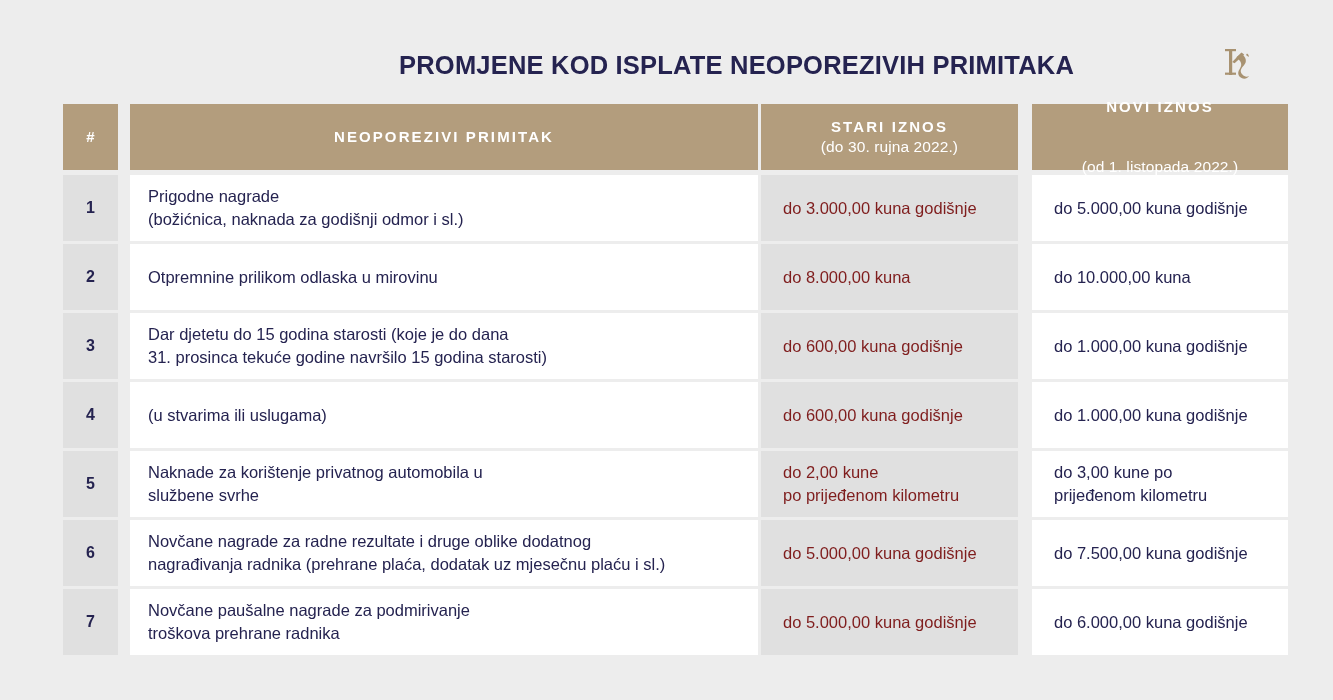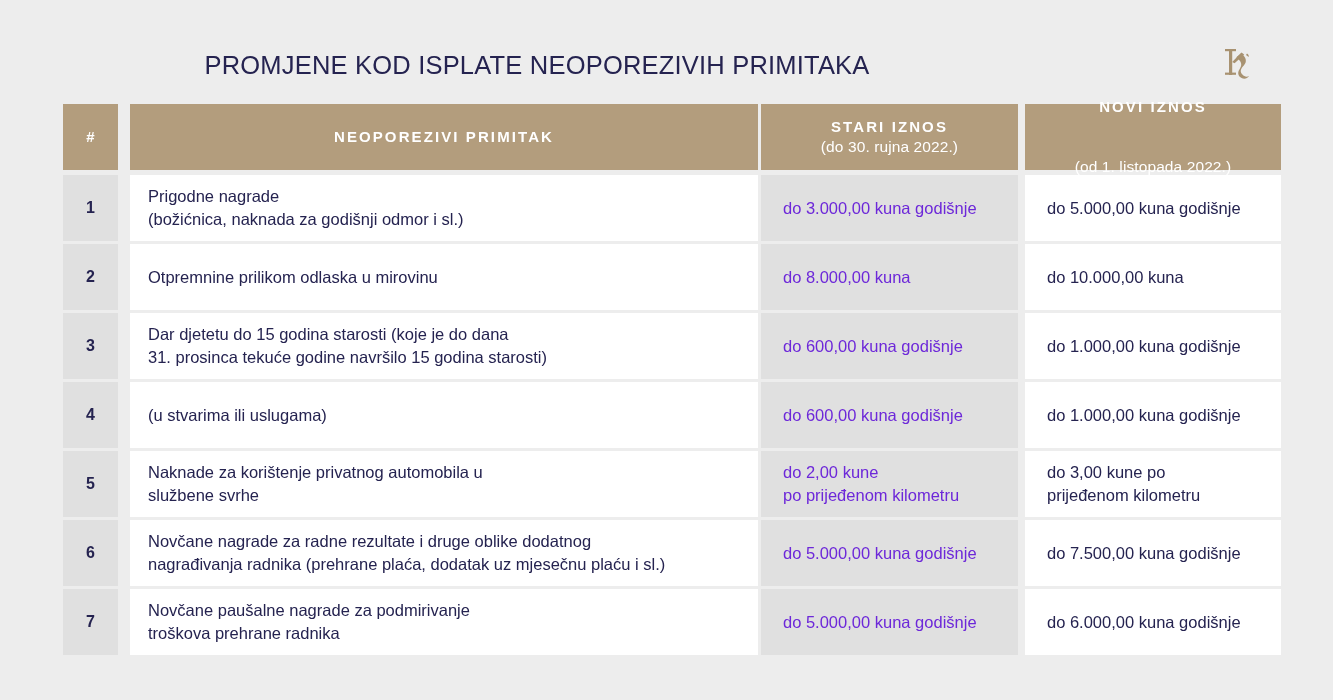--- a/index.html
+++ b/index.html
@@ -25,23 +25,23 @@
     left: 0;
     top: 48px;
     width: 1333px;
     height: 44px;
   }
   .page-title {
     position: absolute;
     left: 0;
     top: 0;
     width: 1074px;
-    text-align: center;
+    text-align: right;
     font-size: 25.5px;
-    font-weight: normal;
+    font-weight: bold;
     color: #252350;
     letter-spacing: 0.2px;
     line-height: 34px;
   }
   .logo {
     position: absolute;
     left: 1216px;
     top: 40px;
     width: 48px;
     height: 50px;
@@ -59,21 +59,21 @@
 
   .row {
     display: flex;
     align-items: stretch;
     margin-bottom: 3px;
   }
 
   .c-num   { width: 55px;  flex: 0 0 55px; }
   .c-desc  { width: 628px; flex: 0 0 628px; margin-left: 12px; }
   .c-old   { width: 257px; flex: 0 0 257px; margin-left: 3px; }
-  .c-new   { width: 256px; flex: 0 0 256px; margin-left: 7px; gap: 40px; }
+  .c-new   { width: 256px; flex: 0 0 256px; margin-left: 14px; gap: 40px; }
 
   
   .row.head { height: 66px; margin-bottom: 5px; }
   .row.head .cell {
     background: #b39d7d;
     color: #ffffff;
     display: flex;
     flex-direction: column;
     align-items: center;
     justify-content: center;
@@ -113,21 +113,21 @@
     padding-left: 18px;
     box-sizing: border-box;
     color: #252350;
     font-size: 16.5px;
     line-height: 23px;
   }
   .row.body .c-old {
     background: #e0e0e0;
     padding-left: 22px;
     box-sizing: border-box;
-    color: #6d28d9;
+    color: #7f1d1d;
     font-size: 16.5px;
     line-height: 23px;
   }
   .row.body .c-new {
     background: #ffffff;
     padding-left: 22px;
     box-sizing: border-box;
     color: #252350;
     font-size: 16.5px;
     line-height: 23px;

